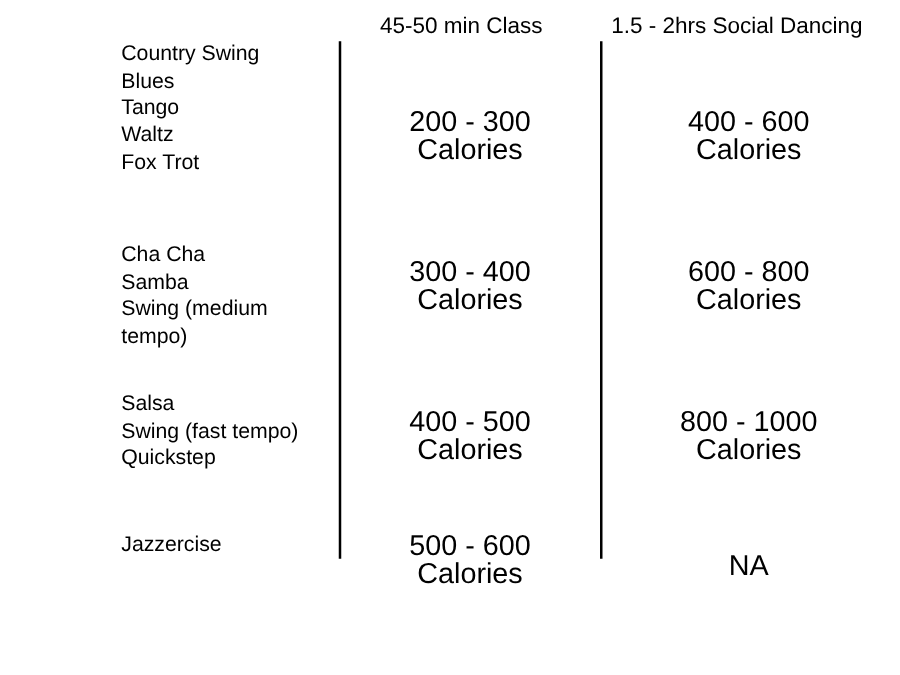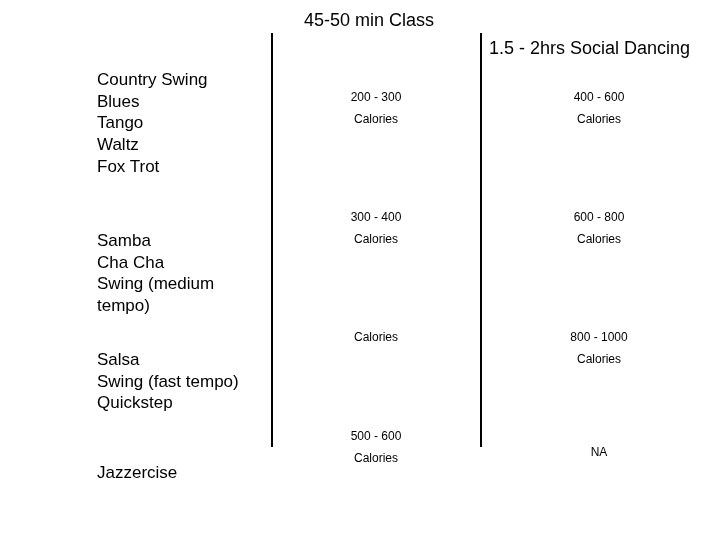--- a/index.html
+++ b/index.html
@@ -2,28 +2,28 @@
 <html><head>
   <meta charset="utf-8">
   <style>
     html, body { margin: 0; padding: 0; }
     body {
       width: 720px; height: 540px; background: #ffffff; position: relative; overflow: hidden;
       font-family: "Liberation Sans", sans-serif; color: #000000; font-size: 17px;
     }
     .hdr { position: absolute; top: 10px; font-size: 18px; white-space: nowrap; }
     .vline { position: absolute; top: 33px; width: 2px; height: 414px; background: #000; }
-    .dances { position: absolute; left: 97px; line-height: 21.7px; font-size: 17px; margin-top: 37px; }
-    .cal { position: absolute; text-align: center; line-height: 21.7px; font-size: 12px; width: 180px; }
+    .dances { position: absolute; left: 97px; line-height: 21.7px; font-size: 17px; }
+    .cal { position: absolute; text-align: center; line-height: 21.7px; font-size: 23px; width: 180px; }
   </style>
 </head>
 <body>
 
 <div class="hdr" style="left:304px;">45-50 min Class</div>
-<div class="hdr" style="left:489px;margin-top:28px;">1.5 - 2hrs Social Dancing</div>
+<div class="hdr" style="left:489px;">1.5 - 2hrs Social Dancing</div>
 
 <div class="vline" style="left:271px;"></div>
 <div class="vline" style="left:480px;"></div>
 
 <div class="dances" style="top:32px;">
   <div>Country Swing</div>
   <div>Blues</div>
   <div>Tango</div>
   <div>Waltz</div>
   <div>Fox Trot</div>
@@ -31,40 +31,41 @@
 <div class="cal" style="left:286px; top:87px;">
   <div>200 - 300</div>
   <div>Calories</div>
 </div>
 <div class="cal" style="left:509px; top:87px;">
   <div>400 - 600</div>
   <div>Calories</div>
 </div>
 
 <div class="dances" style="top:193px;">
+  <div>Cha Cha</div>
   <div>Samba</div>
-  <div>Cha Cha</div>
   <div>Swing (medium</div>
   <div>tempo)</div>
 </div>
 <div class="cal" style="left:286px; top:207px;">
   <div>300 - 400</div>
   <div>Calories</div>
 </div>
 <div class="cal" style="left:509px; top:207px;">
   <div>600 - 800</div>
   <div>Calories</div>
 </div>
 
 <div class="dances" style="top:312px;">
   <div>Salsa</div>
   <div>Swing (fast tempo)</div>
   <div>Quickstep</div>
 </div>
 <div class="cal" style="left:286px; top:327px;">
+  <div>400 - 500</div>
   <div>Calories</div>
 </div>
 <div class="cal" style="left:509px; top:327px;">
   <div>800 - 1000</div>
   <div>Calories</div>
 </div>
 
 <div class="dances" style="top:425px;text-align:center;">
   <div>Jazzercise</div>
 </div>

